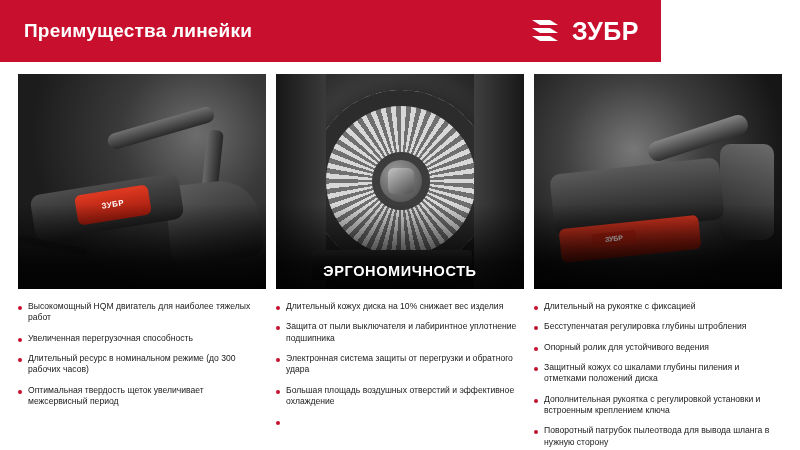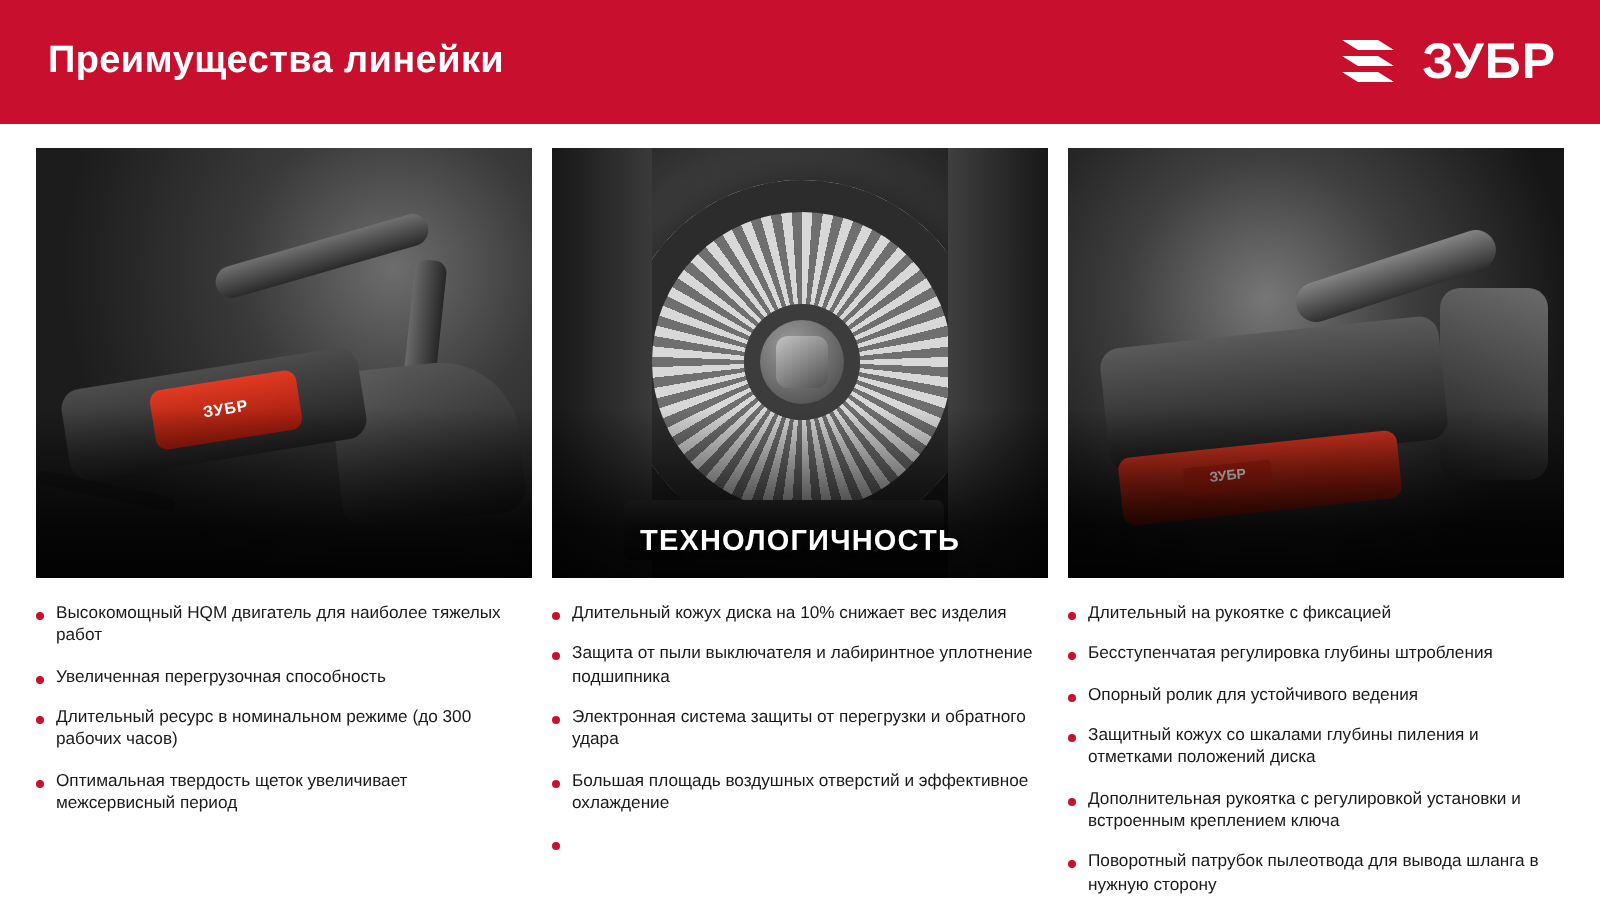--- a/index.html
+++ b/index.html
@@ -11,21 +11,21 @@
   }
   .slide {
     position: relative;
     width: 800px; height: 450px;
     background: #ffffff;
   }
 
   
   .header {
     position: absolute; top: 0; left: 0;
-    width: 800px; height: 62px;
+    width: 661px; height: 62px;
     background: #c8102e;
     display: flex; align-items: center;
     justify-content: space-between;
   }
   .header-title {
     color: #ffffff;
     font-size: 19px;
     font-weight: bold;
     letter-spacing: 0.2px;
     margin-left: 24px;
@@ -284,21 +284,21 @@
 
     <div class="col">
       <div class="photo ph2">
         <div class="tool t2-disc"></div>
         <div class="tool t2-hub"></div>
         <div class="tool t2-nut"></div>
         <div class="tool t2-cover-l"></div>
         <div class="tool t2-cover-r"></div>
         <div class="tool t2-plate"></div>
         <div class="ph-fade"></div>
-        <div class="caption">ТЕХНОЛОГИЧНОСТЬ</div>
+        <div class="caption">ЭРГОНОМИЧНОСТЬ</div>
       </div>
       <div class="bullets">
         <div class="bullet">
           <span class="dot"></span>
           <span class="btext"><b>Длительный кожух</b><span> диска на 10% снижает вес изделия</span></span>
         </div>
         <div class="bullet">
           <span class="dot"></span>
           <span class="btext"><b>Защита от пыли</b><span> выключателя и лабиринтное уплотнение подшипника</span></span>
         </div>

